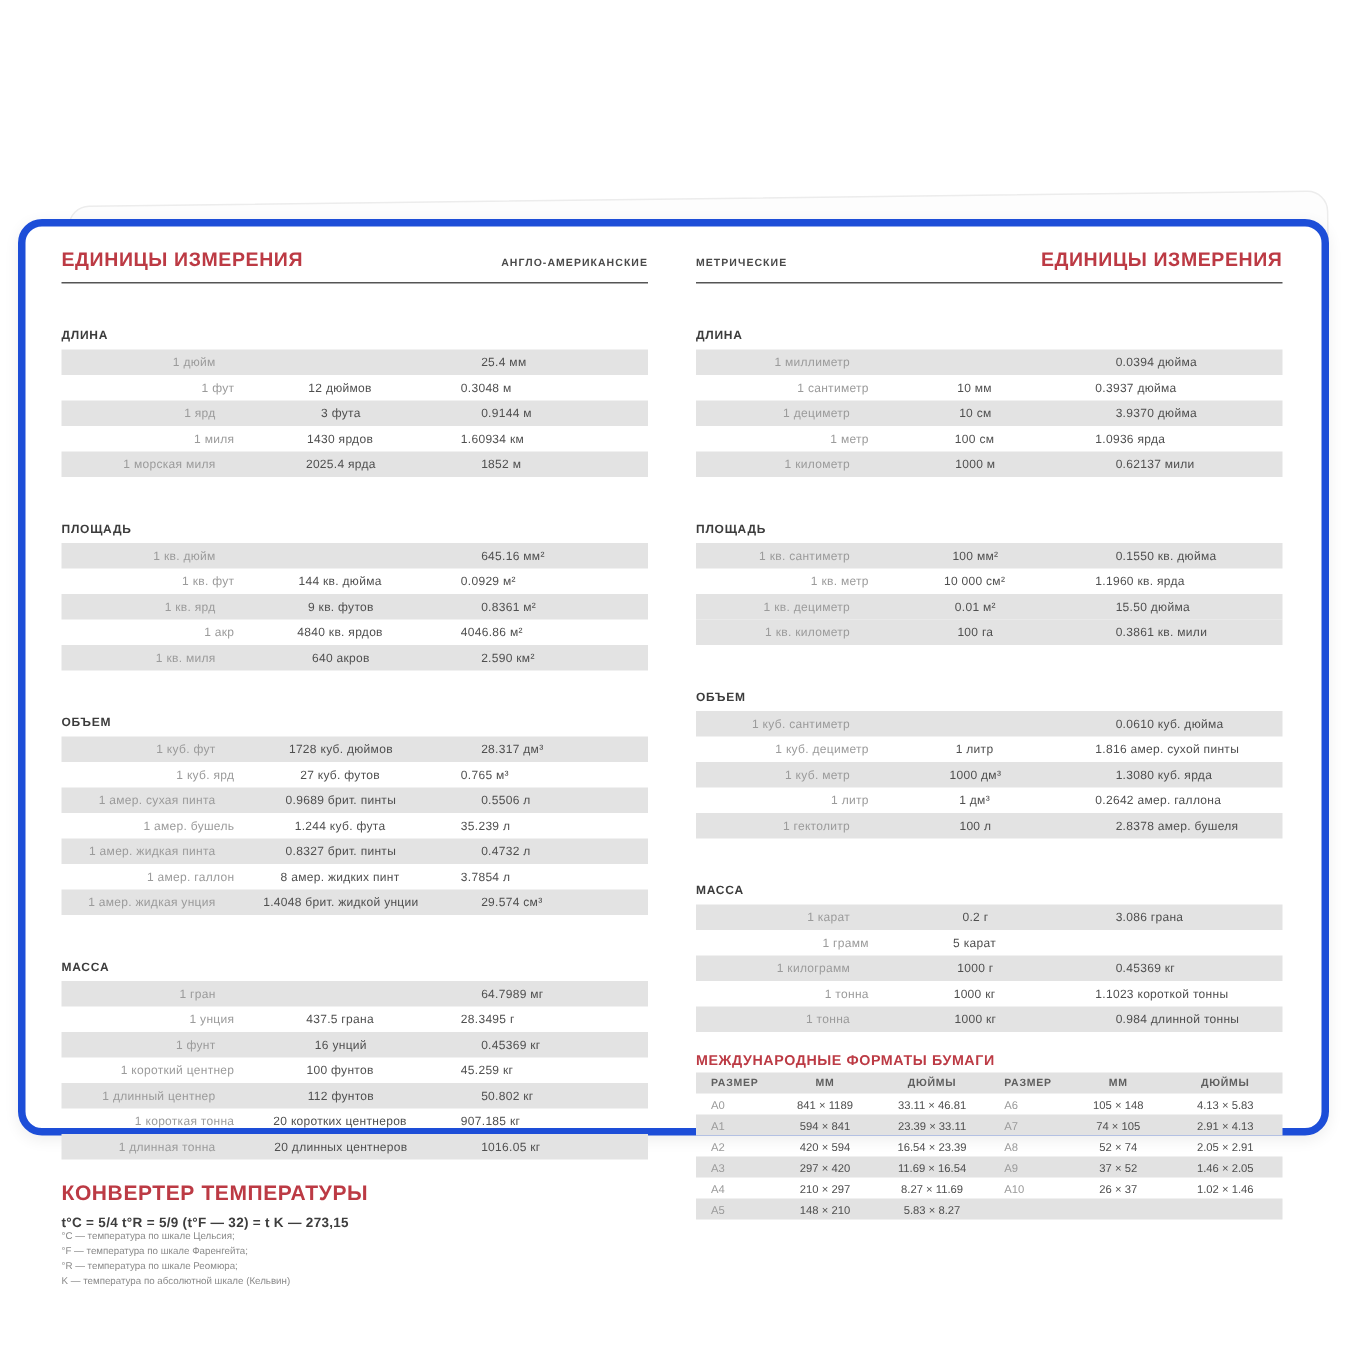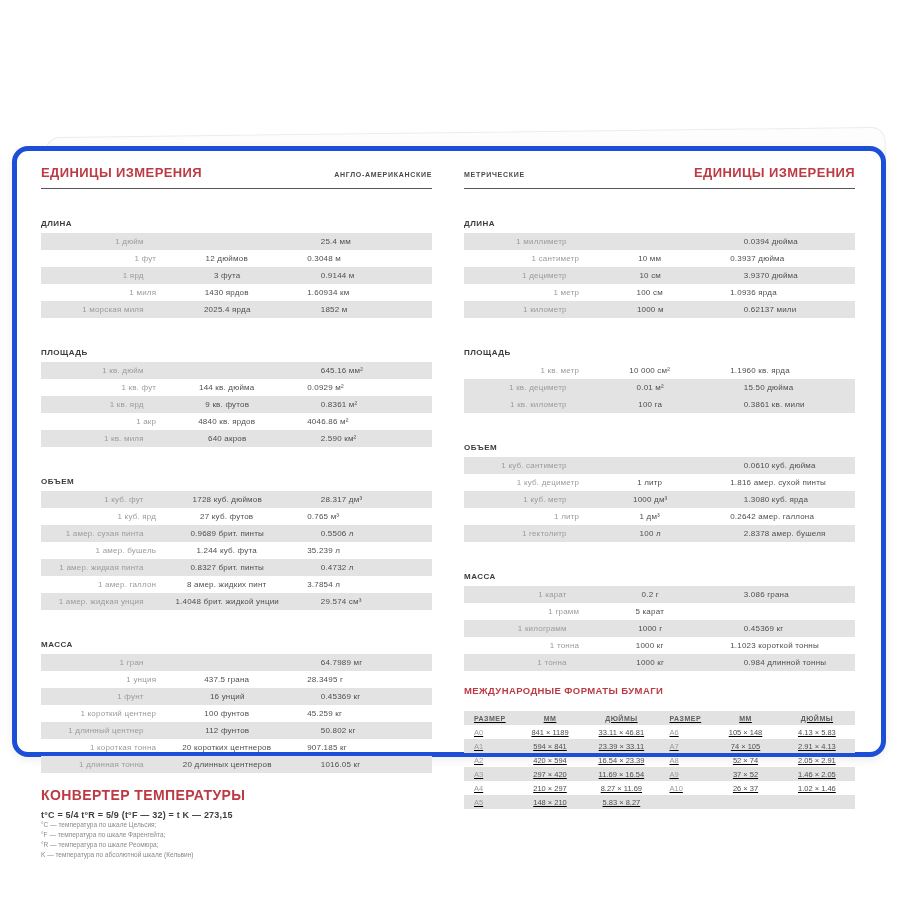--- a/index.html
+++ b/index.html
@@ -33,21 +33,21 @@
   .c1{width:31%;text-align:right;color:#9b9b9b;box-sizing:border-box;padding-right:6px;}
   .c2{width:33%;text-align:center;color:#4f4f4f;}
   .c3{width:36%;text-align:left;color:#4f4f4f;box-sizing:border-box;padding-left:16px;}
   .temp-block{margin-top:14px;}
   .temp-heading{color:#bc3a44;font-size:14px;font-weight:bold;letter-spacing:0.4px;}
   .temp-row{display:flex;margin-top:7px;flex-direction:column;}
   .formula{width:52%;font-size:9px;font-weight:bold;color:#3d3d3d;letter-spacing:0.2px;}
   .legend{width:48%;font-size:6.5px;color:#8a8a8a;line-height:1.55;}
   .paper-block{margin-top:14px;}
   .paper-heading{color:#bc3a44;font-size:9.5px;font-weight:bold;letter-spacing:0.4px;}
-  .paper-tables{display:flex;gap:0;margin-top:15px;text-decoration:underline;}
+  .paper-tables{display:flex;gap:0;margin-top:2px;}
   .ptable{flex:1;}
   .prow{display:flex;height:14px;align-items:center;font-size:7.5px;}
   .prow.shaded{background:#e2e2e2;}
   .prow.phead{background:#e2e2e2;font-weight:bold;color:#5f5f5f;letter-spacing:0.5px;font-size:7px;}
   .pc1{width:27%;box-sizing:border-box;padding-left:10px;text-align:left;color:#9b9b9b;}
   .prow.phead .pc1{color:#5f5f5f;}
   .pc2{width:34%;text-align:center;color:#4f4f4f;}
   .prow.phead .pc2{color:#5f5f5f;}
   .pc3{width:39%;text-align:center;color:#4f4f4f;}
   .prow.phead .pc3{color:#5f5f5f;}
@@ -245,20 +245,25 @@
               <div class="c3">1.0936 ярда</div>
             </div>
             <div class="trow shaded">
               <div class="c1">1 километр</div>
               <div class="c2">1000 м</div>
               <div class="c3">0.62137 мили</div>
             </div>
           </div>
           <div class="section">
             <div class="section-heading">ПЛОЩАДЬ</div>
+            <div class="trow shaded">
+              <div class="c1">1 кв. сантиметр</div>
+              <div class="c2">100 мм²</div>
+              <div class="c3">0.1550 кв. дюйма</div>
+            </div>
             <div class="trow">
               <div class="c1">1 кв. метр</div>
               <div class="c2">10 000 см²</div>
               <div class="c3">1.1960 кв. ярда</div>
             </div>
             <div class="trow shaded">
               <div class="c1">1 кв. дециметр</div>
               <div class="c2">0.01 м²</div>
               <div class="c3">15.50 дюйма</div>
             </div>

